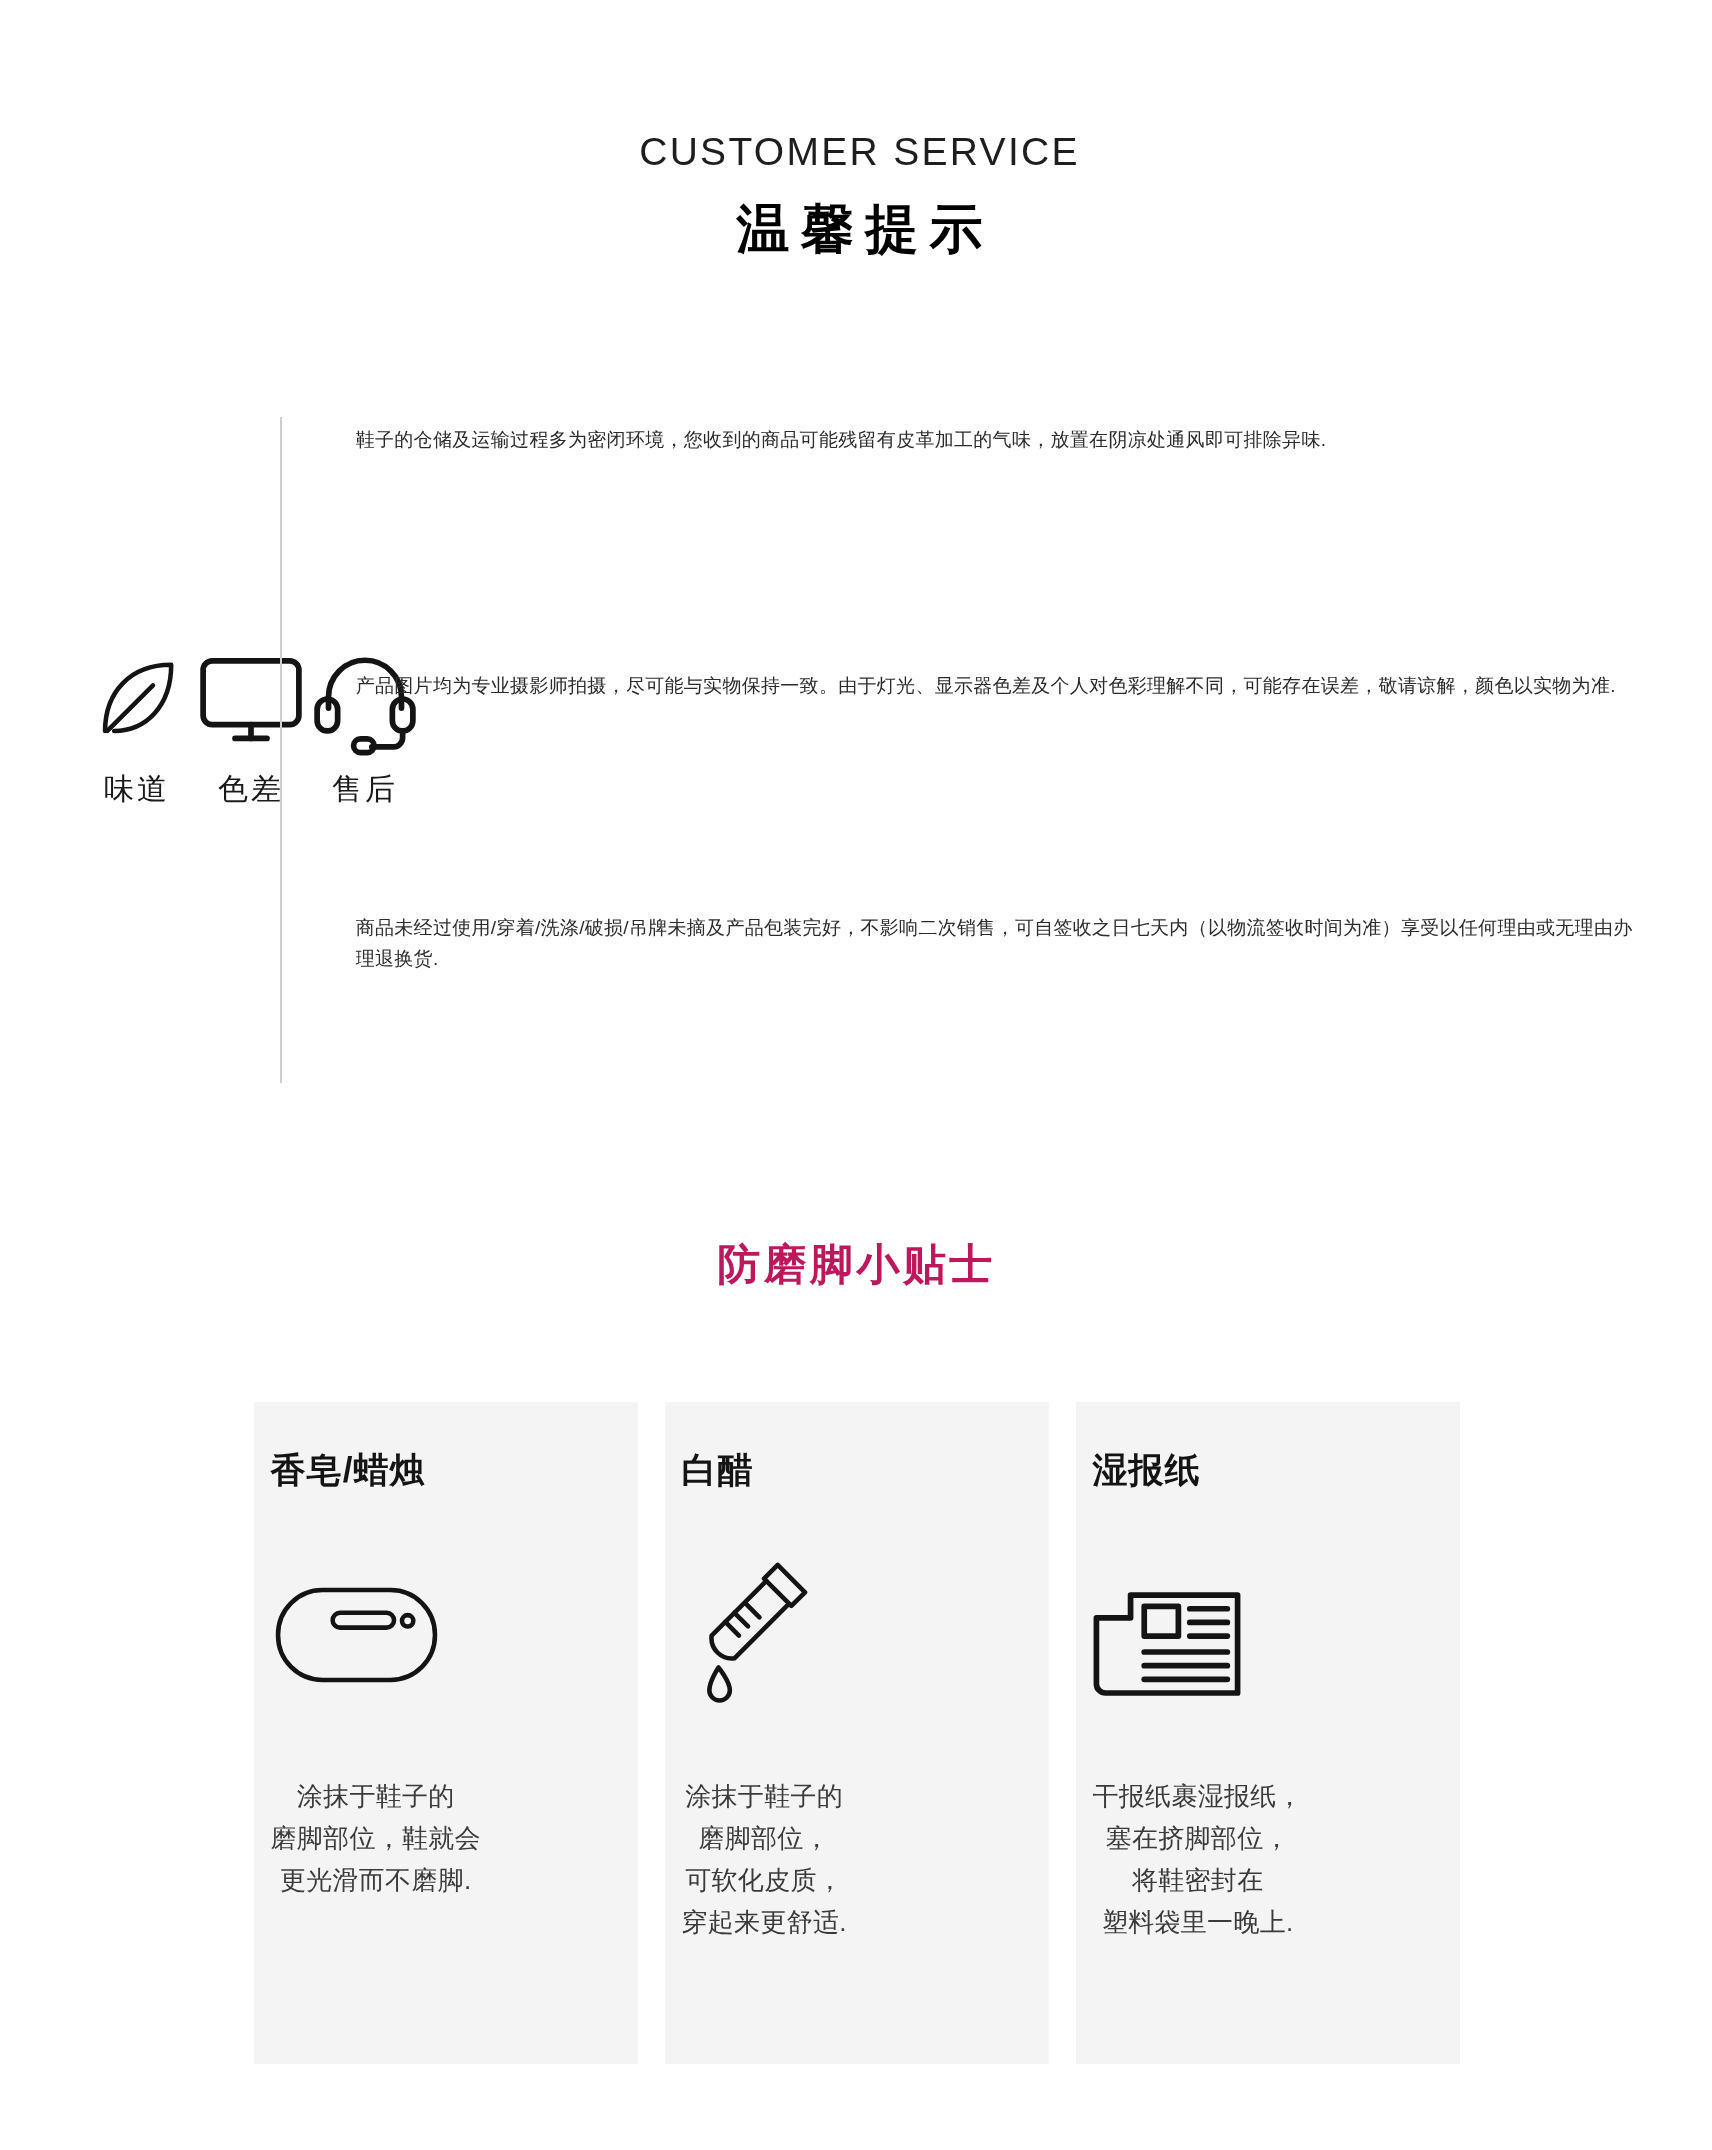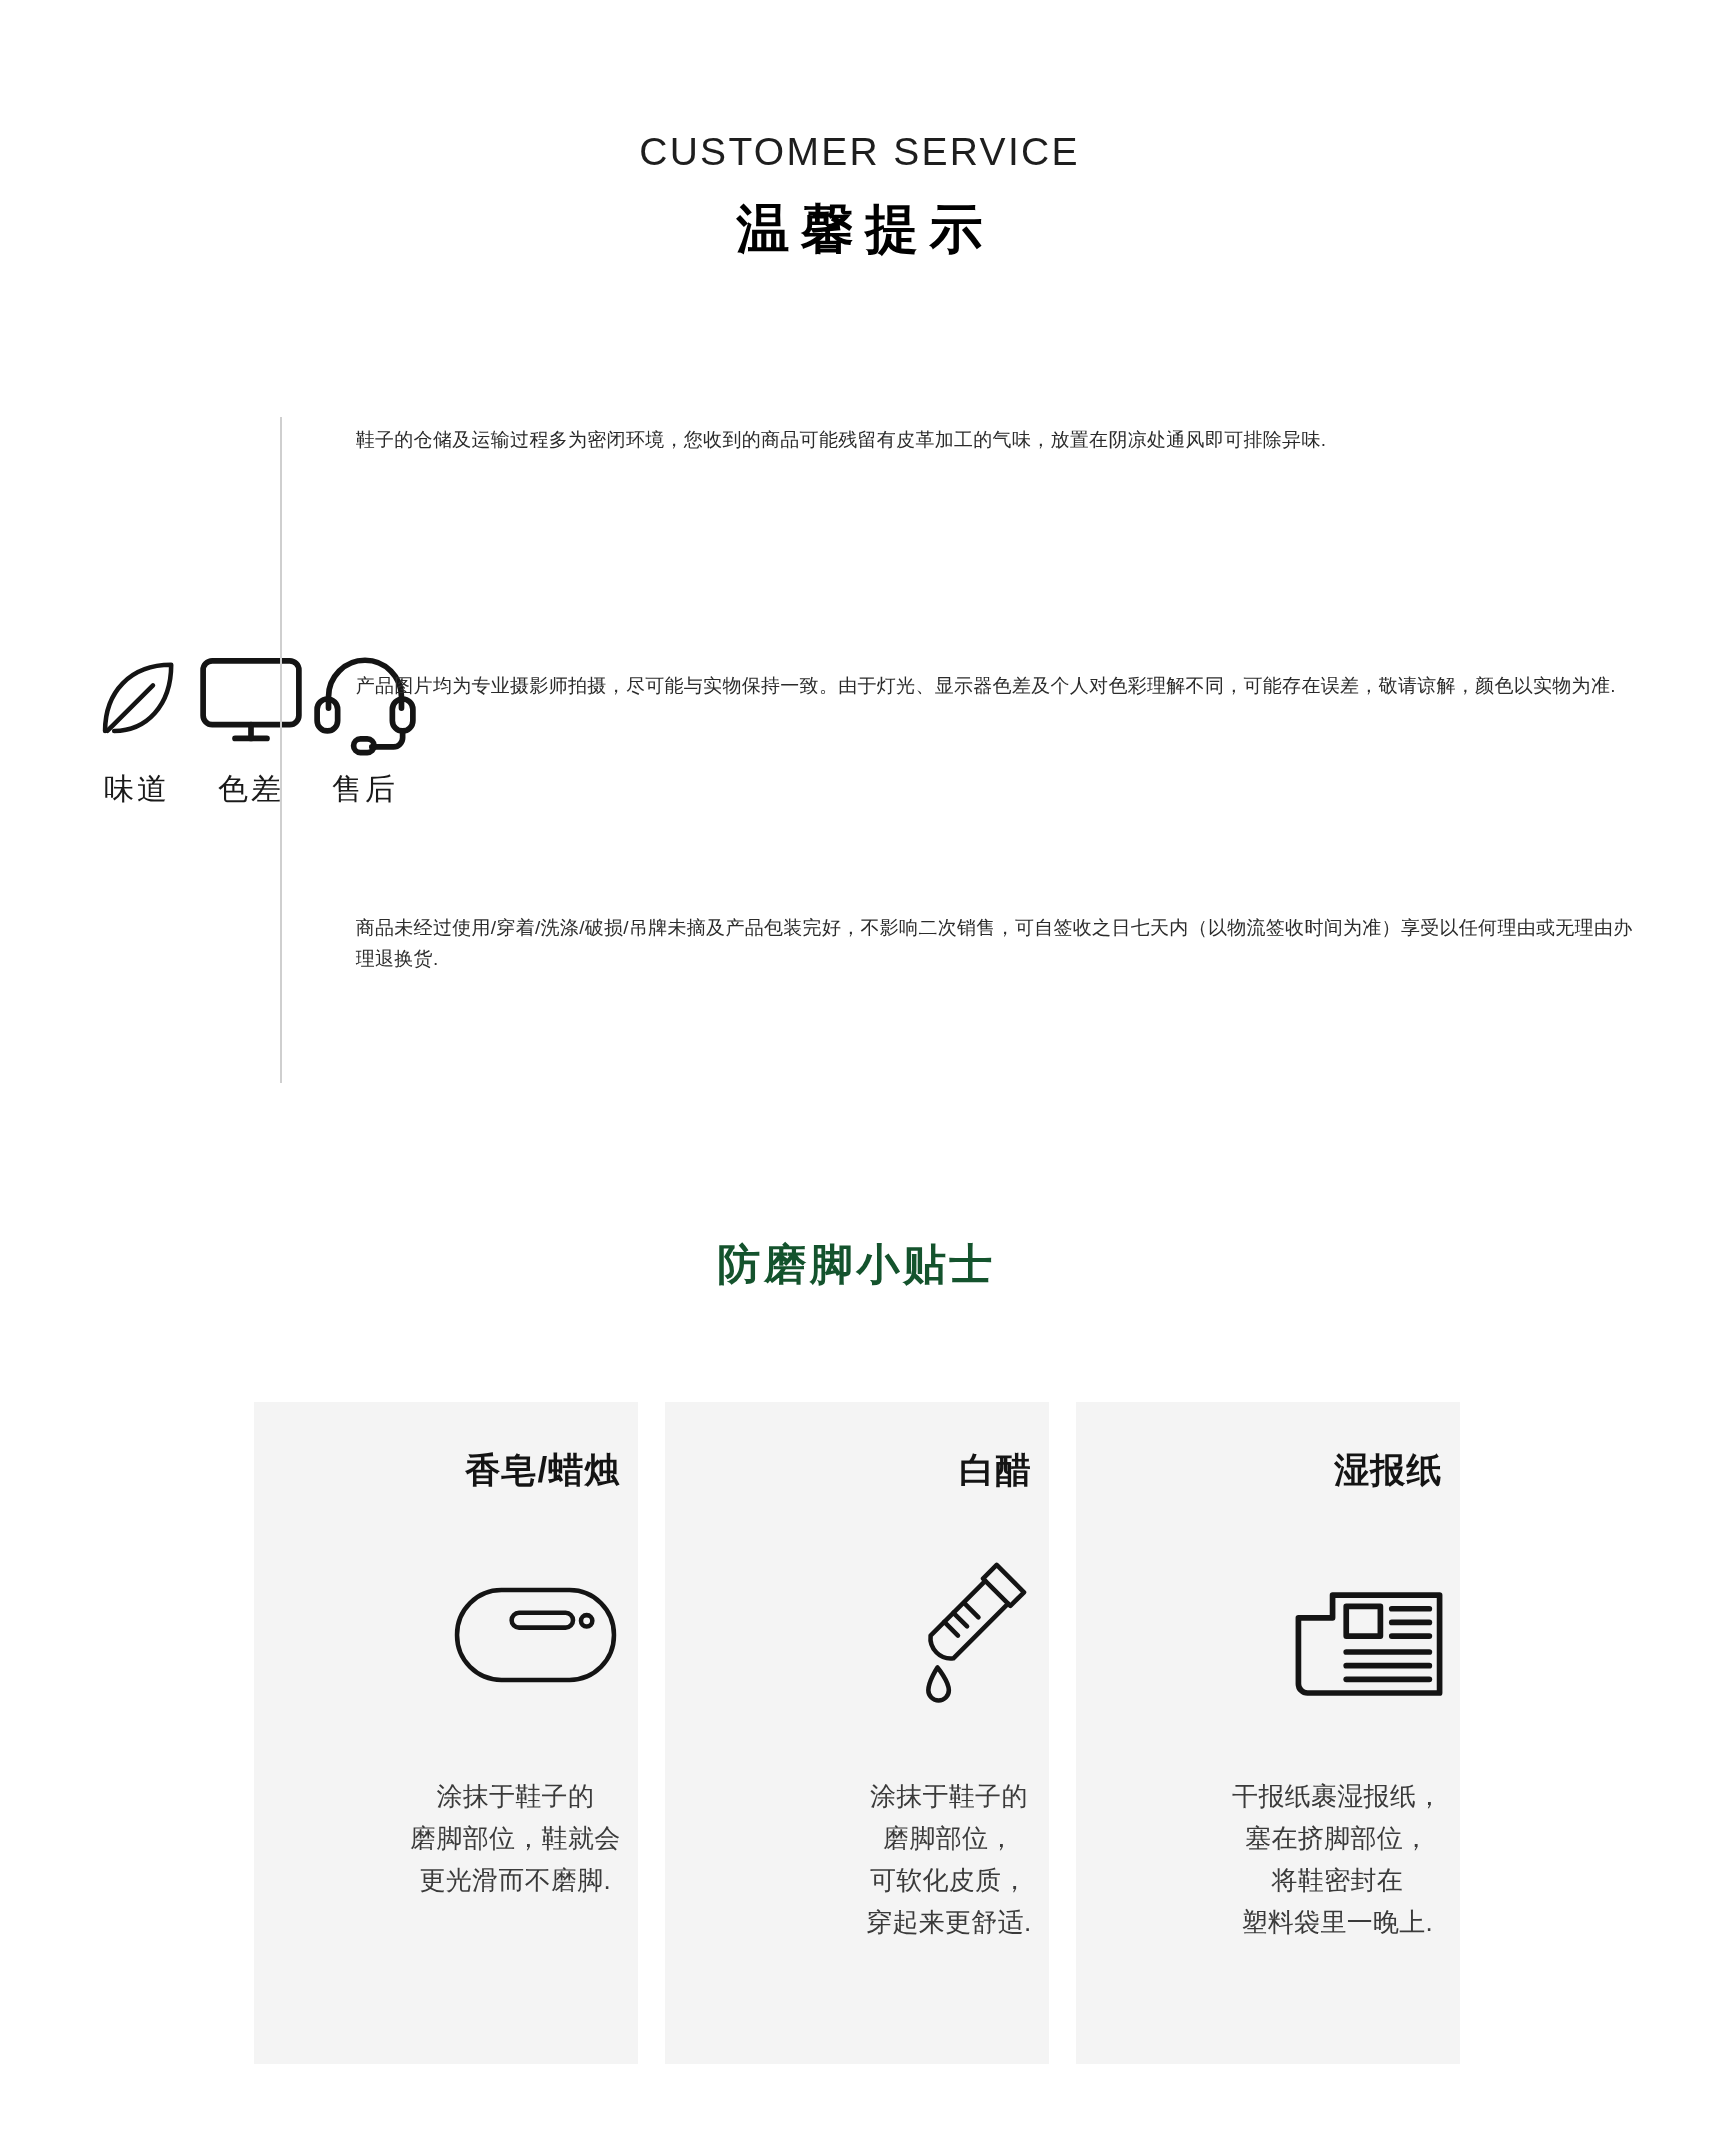--- a/index.html
+++ b/index.html
@@ -102,36 +102,36 @@
   .text-cell.r2 { padding-top: 34px; }
   .text-cell.r3 { padding-top: 48px; }
 
   
   .tips-title {
     text-align: center;
     margin-top: 143px;
     font-size: 43px;
     font-weight: 700;
     letter-spacing: 3.4px;
-    color: #14532d;
+    color: #be185d;
   }
   .cards {
     margin-top: 108px;
     display: flex;
     justify-content: center;
     gap: 27px;
     padding: 0 46px 148px 46px;
   }
   .card {
     width: 384px;
     background: #f4f4f4;
     padding: 45px 17px 49px 17px;
     display: flex;
     flex-direction: column;
-    align-items: flex-end;
+    align-items: flex-start;
     min-height: 662px;
   }
   .card-title {
     font-size: 35px;
     font-weight: 700;
     letter-spacing: 1.1px;
     color: #141414;
     text-align: center;
   }
   .card-icon {

